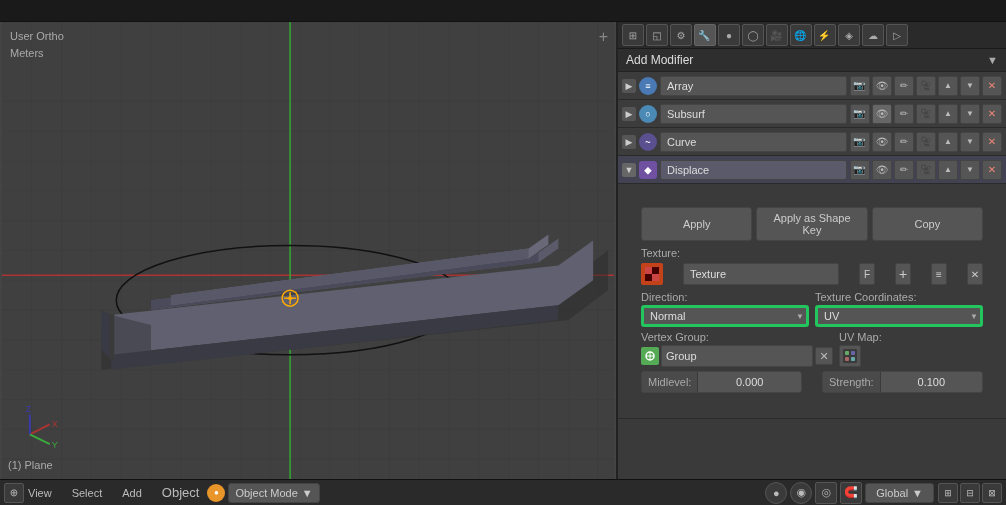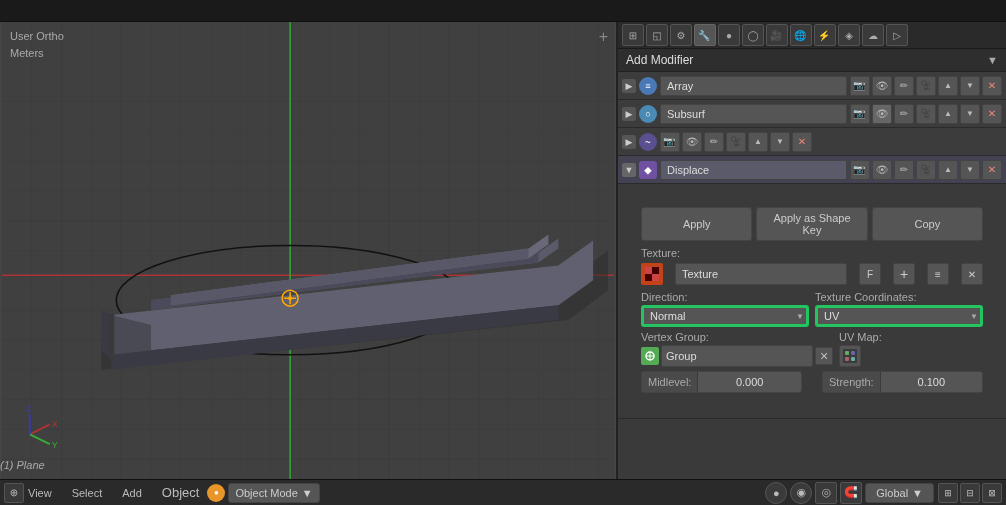--- a/index.html
+++ b/index.html
@@ -9,21 +9,21 @@
     .main-container { display: flex; flex-direction: column; width: 1006px; height: 505px; }
     .top-bar { height: 22px; background: #1a1a1a; display: flex; align-items: center; padding: 0 6px; border-bottom: 1px solid #111; }
     .content-area { display: flex; flex: 1; overflow: hidden; }
     .viewport { flex: 1; background: #444; position: relative; overflow: hidden; }
     .right-panel { width: 390px; background: #3a3a3a; display: flex; flex-direction: column; border-left: 2px solid #222; overflow-y: auto; }
     .bottom-bar { height: 26px; background: #2a2a2a; display: flex; align-items: center; padding: 0 4px; border-top: 1px solid #111; }
 
     
     .viewport-label { position: absolute; top: 6px; left: 10px; color: #aaa; font-size: 11px; line-height: 1.5; }
     .viewport-corner { position: absolute; top: 6px; right: 8px; color: #888; font-size: 16px; cursor: pointer; }
-    .viewport-plane-label { position: absolute; bottom: 8px; left: 0; color: #aaa; font-size: 11px; font-style: italic; }
+    .viewport-plane-label { position: absolute; bottom: 8px; left: 8px; color: #aaa; font-size: 11px; }
     .grid-svg { width: 100%; height: 100%; }
 
     
     .panel-header { background: #2e2e2e; padding: 4px 8px; display: flex; align-items: center; justify-content: space-between; border-bottom: 1px solid #222; }
 
     
     .modifier-row { display: flex; align-items: center; background: #3c3c3c; border-bottom: 1px solid #2a2a2a; padding: 2px 4px; height: 28px; gap: 3px; }
     .mod-expand { width: 14px; height: 14px; background: #555; border: none; color: #ccc; font-size: 9px; cursor: pointer; display: flex; align-items: center; justify-content: center; border-radius: 2px; }
     .mod-icon { width: 18px; height: 18px; border-radius: 50%; display: flex; align-items: center; justify-content: center; font-size: 9px; font-weight: bold; flex-shrink: 0; }
     .mod-icon-array { background: #4a7ab5; color: white; }
@@ -36,21 +36,21 @@
     .mod-btn-red { color: #e87; }
     .mod-btn-up-down { font-size: 8px; }
 
     
     .displace-section { background: #3a3a3a; border-bottom: 1px solid #2a2a2a; padding: 23px; }
     .action-buttons { display: flex; gap: 4px; margin-bottom: 6px; }
     .action-btn { flex: 1; background: #555; border: 1px solid #444; color: #ccc; padding: 4px 8px; border-radius: 3px; cursor: pointer; font-size: 11px; text-align: center; }
 
     
     .texture-label { color: #aaa; font-size: 11px; margin-bottom: 4px; }
-    .texture-row { display: flex; align-items: center; gap: 12px; margin-bottom: 6px; }
+    .texture-row { display: flex; align-items: center; gap: 20px; margin-bottom: 6px; }
     .texture-icon { width: 22px; height: 22px; background: #c4421a; border-radius: 2px; display: flex; align-items: center; justify-content: center; font-size: 8px; color: white; flex-shrink: 0; }
     .texture-field { flex: 1; background: #555; border: 1px solid #444; color: #ddd; padding: 2px 6px; border-radius: 2px; font-size: 11px; height: 22px; }
     .texture-f-btn { width: 22px; height: 22px; background: #555; border: 1px solid #444; color: #ccc; display: flex; align-items: center; justify-content: center; font-size: 10px; cursor: pointer; border-radius: 2px; }
     .texture-plus-btn { width: 22px; height: 22px; background: #555; border: 1px solid #444; color: #ccc; display: flex; align-items: center; justify-content: center; font-size: 14px; cursor: pointer; border-radius: 2px; }
     .texture-browse-btn { width: 22px; height: 22px; background: #555; border: 1px solid #444; color: #ccc; display: flex; align-items: center; justify-content: center; font-size: 10px; cursor: pointer; border-radius: 2px; }
     .texture-unlink-btn { width: 22px; height: 22px; background: #555; border: 1px solid #444; color: #ccc; display: flex; align-items: center; justify-content: center; font-size: 10px; cursor: pointer; border-radius: 2px; }
 
     
     .two-col { display: flex; gap: 6px; margin-bottom: 4px; }
     .col-half { flex: 1; }
@@ -229,20 +229,21 @@
           <div class="mod-btn">🎥</div>
           <div class="mod-btn mod-btn-up-down">▲</div>
           <div class="mod-btn mod-btn-up-down">▼</div>
           <div class="mod-btn mod-btn-red">✕</div>
         </div>
       </div>
 
       <div class="modifier-row">
         <button class="mod-expand">▶</button>
         <div class="mod-icon mod-icon-curve" style="background:#5a5090;">~</div>
+        <input class="mod-name-field" value="Curve" style="">
         <div class="mod-controls">
           <div class="mod-btn">📷</div>
           <div class="mod-btn">👁</div>
           <div class="mod-btn">✏</div>
           <div class="mod-btn">🎥</div>
           <div class="mod-btn mod-btn-up-down">▲</div>
           <div class="mod-btn mod-btn-up-down">▼</div>
           <div class="mod-btn mod-btn-red">✕</div>
         </div>
       </div>

